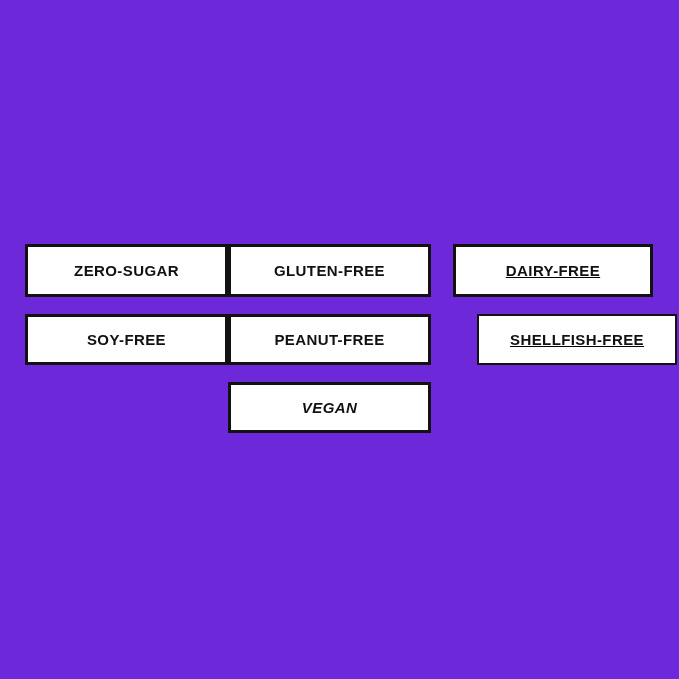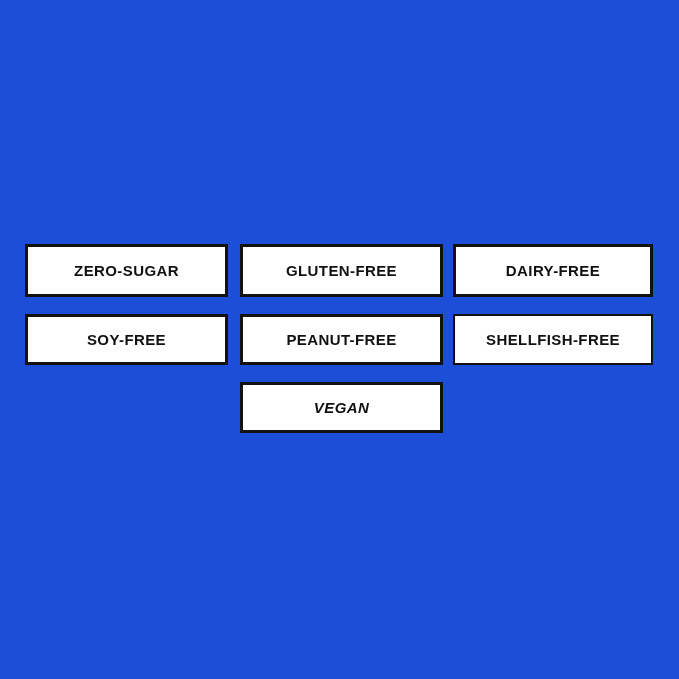--- a/index.html
+++ b/index.html
@@ -13,21 +13,21 @@
     height: 679px;
     background: #fdf6ef;
     font-family: "Liberation Sans", sans-serif;
     overflow: hidden;
   }
 
   #badge-canvas {
     position: relative;
     width: 679px;
     height: 679px;
-    background: #1d4ed8;
+    background: #6d28d9;
   }
 
   .badge-grid {
     position: absolute;
     left: 0;
     top: 0;
     width: 679px;
     height: 679px;
   }
 
@@ -51,26 +51,27 @@
     border: 3px solid #141210;
     display: flex;
     align-items: center;
     justify-content: center;
     height: 53px;
     overflow: hidden;
   }
 
   .badge-box.slim-border {
     border-width: 2px;
+    margin-left: 24px;
   }
 
   
   .col-1 { left: 25px;  width: 203px; }
-  .col-2 { left: 240px; width: 203px; justify-content: center; }
-  .col-3 { left: 453px; width: 200px; }
+  .col-2 { left: 228px; width: 203px; justify-content: center; }
+  .col-3 { left: 453px; width: 200px; text-decoration: underline; }
 
   .row-2 .badge-box { height: 51px; }
   .row-3 .badge-box { height: 51px; font-style: italic; }
 
   .badge-label {
     font-family: "Liberation Sans", sans-serif;
     font-size: 15px;
     font-weight: 600;
     letter-spacing: 0.4px;
     color: #111111;

